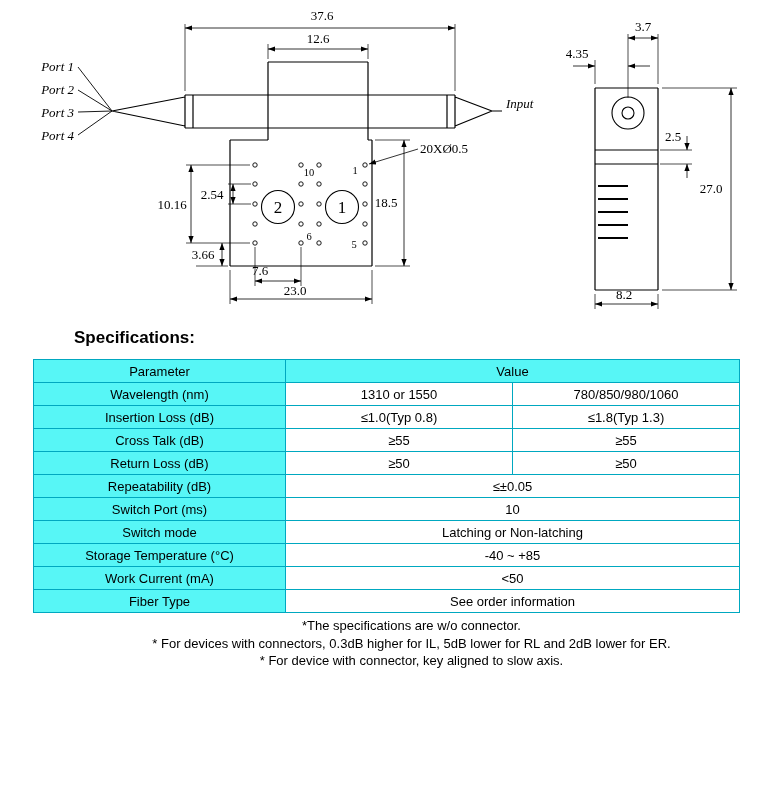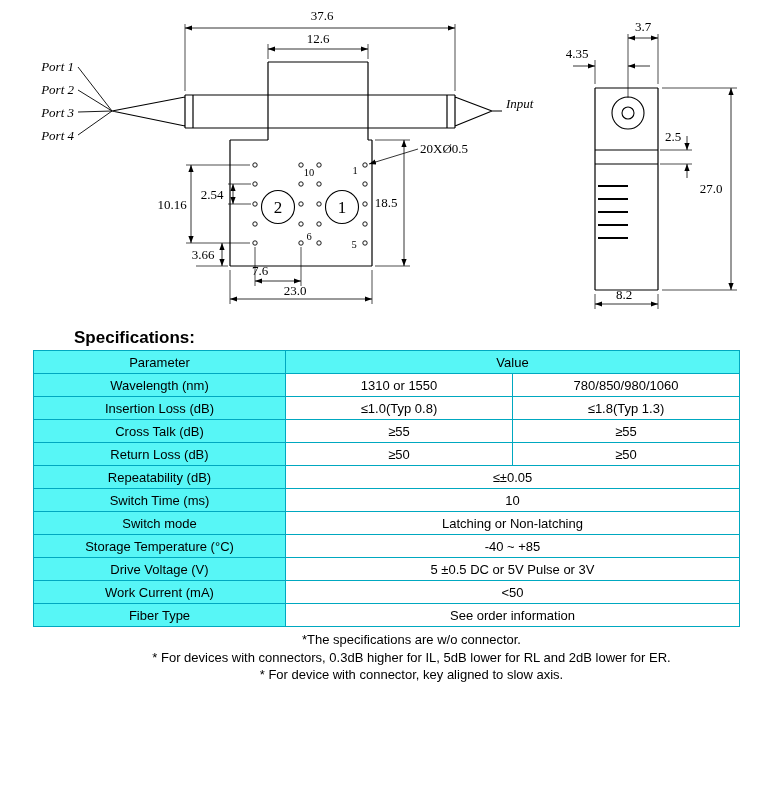--- a/index.html
+++ b/index.html
@@ -17,21 +17,21 @@
   svg text.small{font-size:10.5px;}
   .out{stroke:#000;stroke-width:1.2;fill:none;}
   .thin{stroke:#000;stroke-width:.7;fill:none;}
   .dim{stroke:#000;stroke-width:.8;fill:none;}
   .ext{stroke:#000;stroke-width:.7;fill:none;}
   .fan{stroke:#000;stroke-width:.9;fill:none;}
   .pin{stroke:#000;stroke-width:2;fill:none;}
   .hole{fill:#fff;stroke:#000;stroke-width:.9;}
   .rotor{fill:#fff;stroke:#000;stroke-width:1.1;}
   
-  .heading{font-weight:bold;font-size:17px;margin:6px 0 2px 74px;}
+  .heading{font-weight:bold;font-size:17px;margin:6px 0 11px 74px;}
   table{border-collapse:collapse;margin:0 0 0 33px;width:706px;table-layout:fixed;font-size:13px;border-radius:32px;}
   td{border:1px solid var(--tbl-border,#00A8C0);height:22px;text-align:center;padding:0 2px;}
   td.p{background:var(--cell-bg,#57F6F6);white-space:pre-wrap;}
   tr.hdr td{background:var(--cell-bg,#57F6F6);}
   .footnotes{margin:4px 0 0 52px;font-size:13px;line-height:17.5px;text-align:center;}
 </style>
 </head>
 <body>
 
 <svg width="771" height="322" viewBox="0 0 771 322">
@@ -201,34 +201,30 @@
   <tr>
     <td class="p">Return Loss (dB)</td>
     <td>≥50</td>
     <td>≥50</td>
   </tr>
   <tr>
     <td class="p">Repeatability (dB)</td>
     <td colspan="2">≤±0.05</td>
   </tr>
   <tr>
-    <td class="p">Switch Time (ms)</td>
+    <td class="p">Switch Port (ms)</td>
     <td colspan="2">10</td>
   </tr>
   <tr>
     <td class="p">Switch mode</td>
     <td colspan="2">Latching or Non-latching</td>
   </tr>
   <tr>
     <td class="p">Storage Temperature (°C)</td>
     <td colspan="2">-40 ~ +85</td>
-  </tr>
-  <tr>
-    <td class="p">Drive Voltage (V)</td>
-    <td colspan="2">5 ±0.5 DC or 5V Pulse or 3V</td>
   </tr>
   <tr>
     <td class="p">Work Current (mA)</td>
     <td colspan="2">&lt;50</td>
   </tr>
   <tr>
     <td class="p">Fiber Type</td>
     <td colspan="2">See order information</td>
   </tr>
 </tbody>

